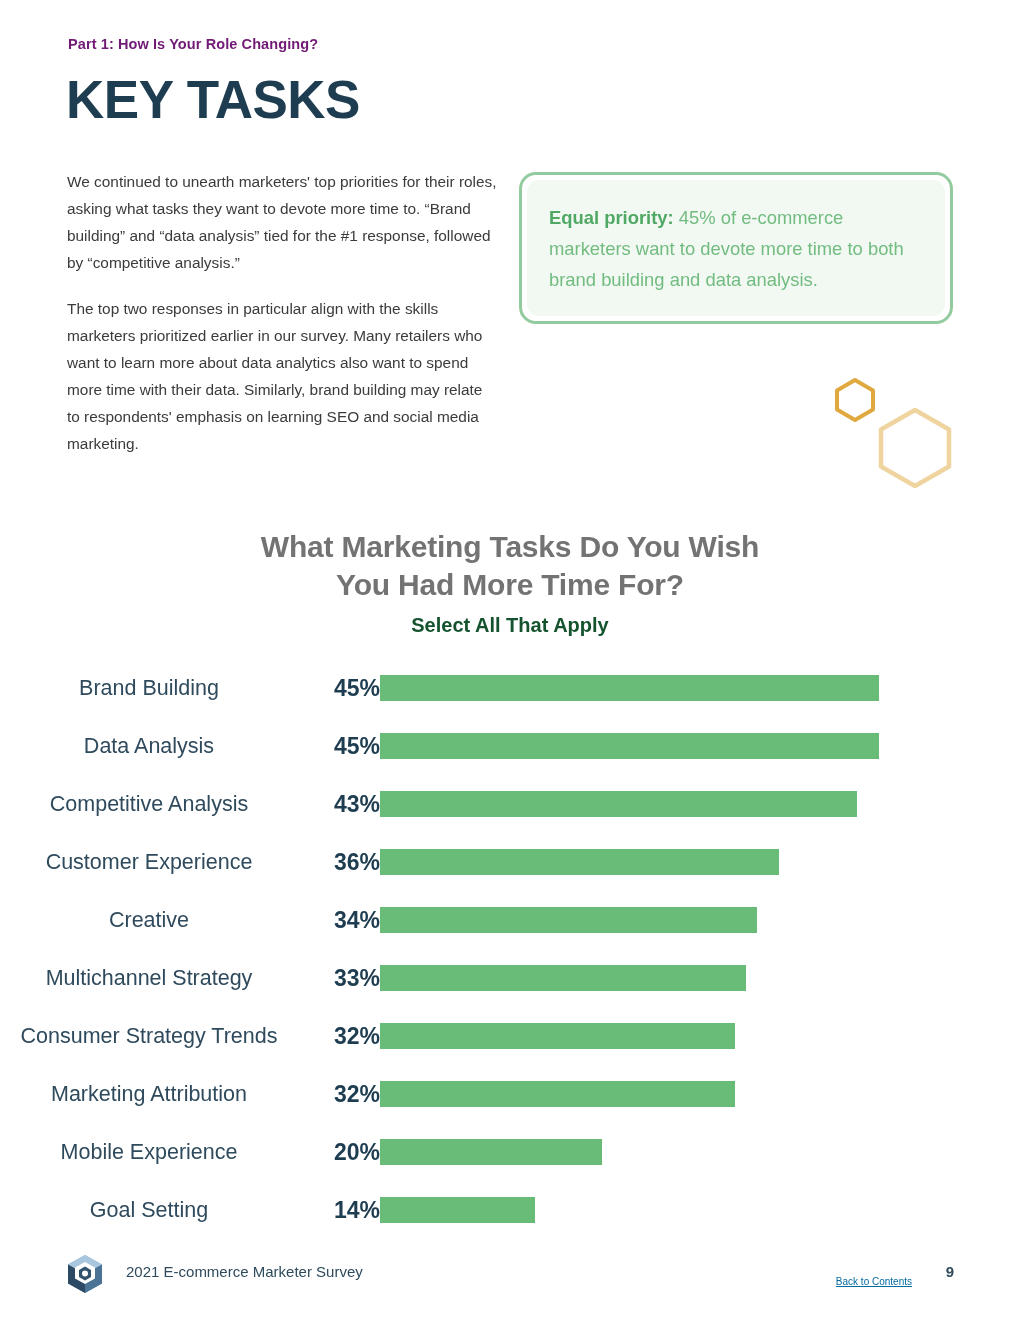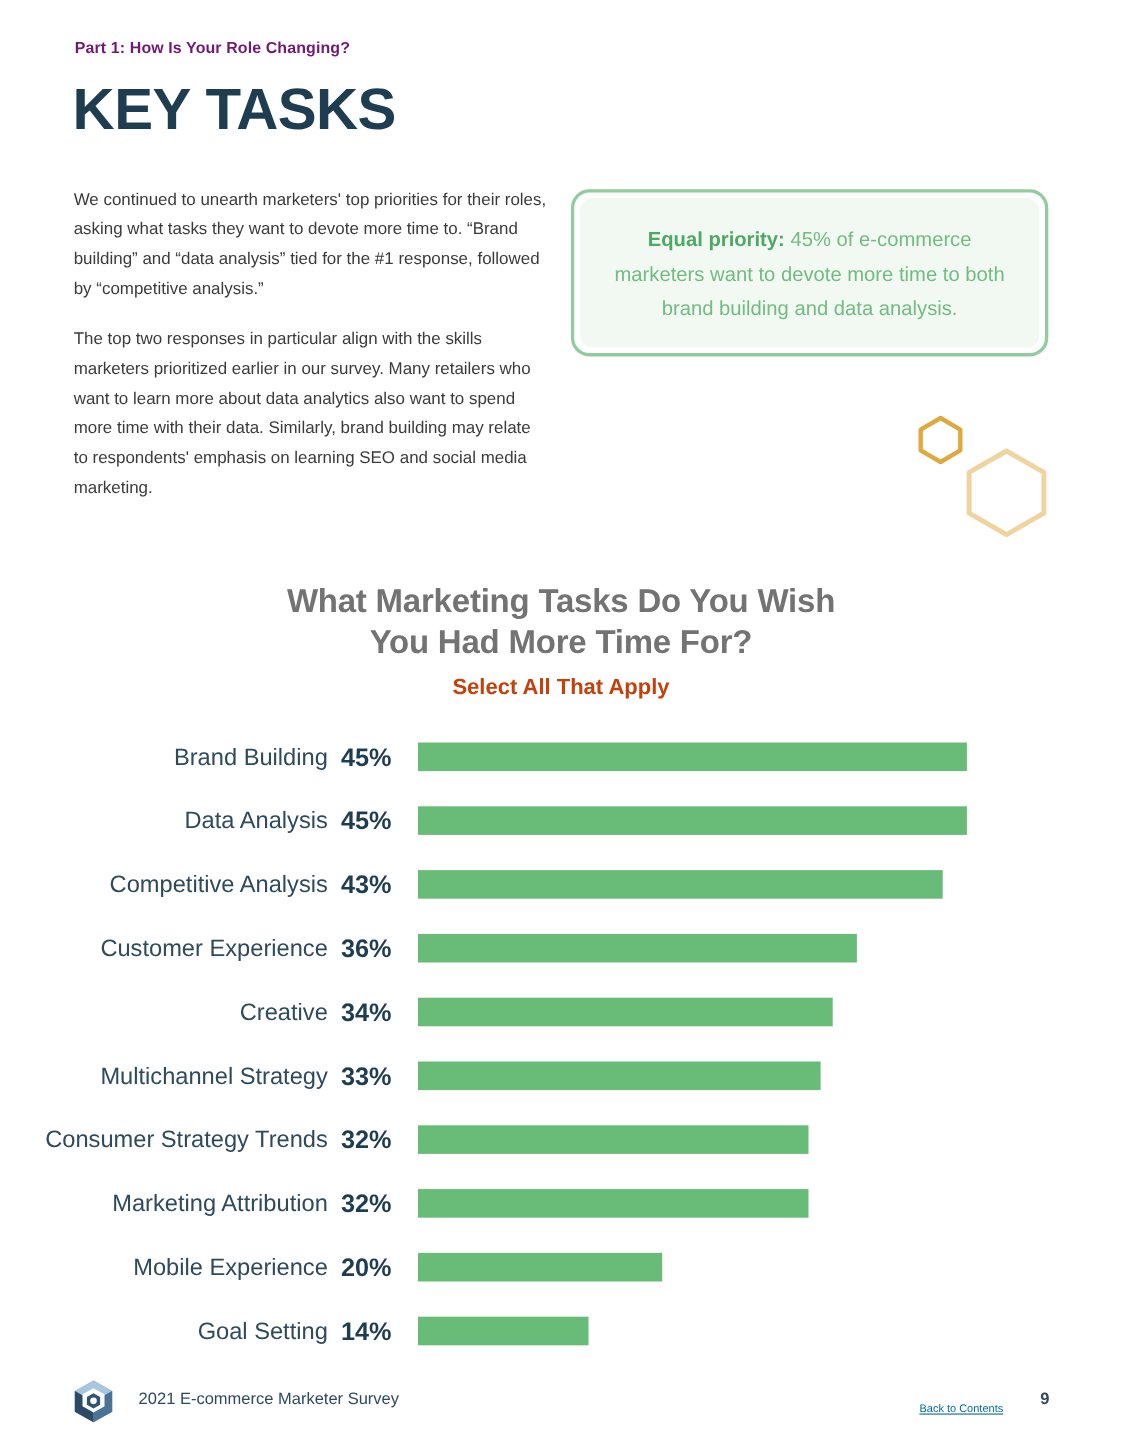--- a/index.html
+++ b/index.html
@@ -71,21 +71,20 @@
   .callout-inner {
     width: 100%;
     height: 100%;
     background: #F2F9F3;
     border-radius: 12px;
     display: flex;
     align-items: center;
     justify-content: center;
   }
   .callout-text {
-    text-align: center;
     font-size: 18.4px;
     line-height: 31px;
     color: #72BC80;
     padding: 0 22px;
   }
   .callout-text .lead {
     font-weight: bold;
     color: #4FA863;
   }
 
@@ -117,47 +116,47 @@
     font-size: 30px;
     font-weight: bold;
     color: #737373;
     line-height: 38px;
     letter-spacing: -0.2px;
   }
   .chart-subtitle {
     text-align: center;
     font-size: 20px;
     font-weight: bold;
-    color: #c2410c;
+    color: #14532d;
     margin-top: 10px;
   }
 
   .bars {
     margin-top: 22px;
   }
   .bar-row {
     display: flex;
     align-items: center;
     height: 58px;
   }
   .bar-label {
     width: 298px;
-    text-align: right;
+    text-align: center;
     font-size: 21.5px;
     color: #2E4A5C;
     padding-right: 0;
     white-space: nowrap;
   }
   .bar-value {
     width: 82px;
     text-align: right;
     font-size: 23px;
     font-weight: bold;
     color: #1F3D51;
-    padding-right: 24px;
+    padding-right: 0;
   }
   .bar-track {
     flex: 1;
     height: 26px;
     position: relative;
   }
   .bar-fill {
     height: 26px;
     background: #68BC78;
   }

